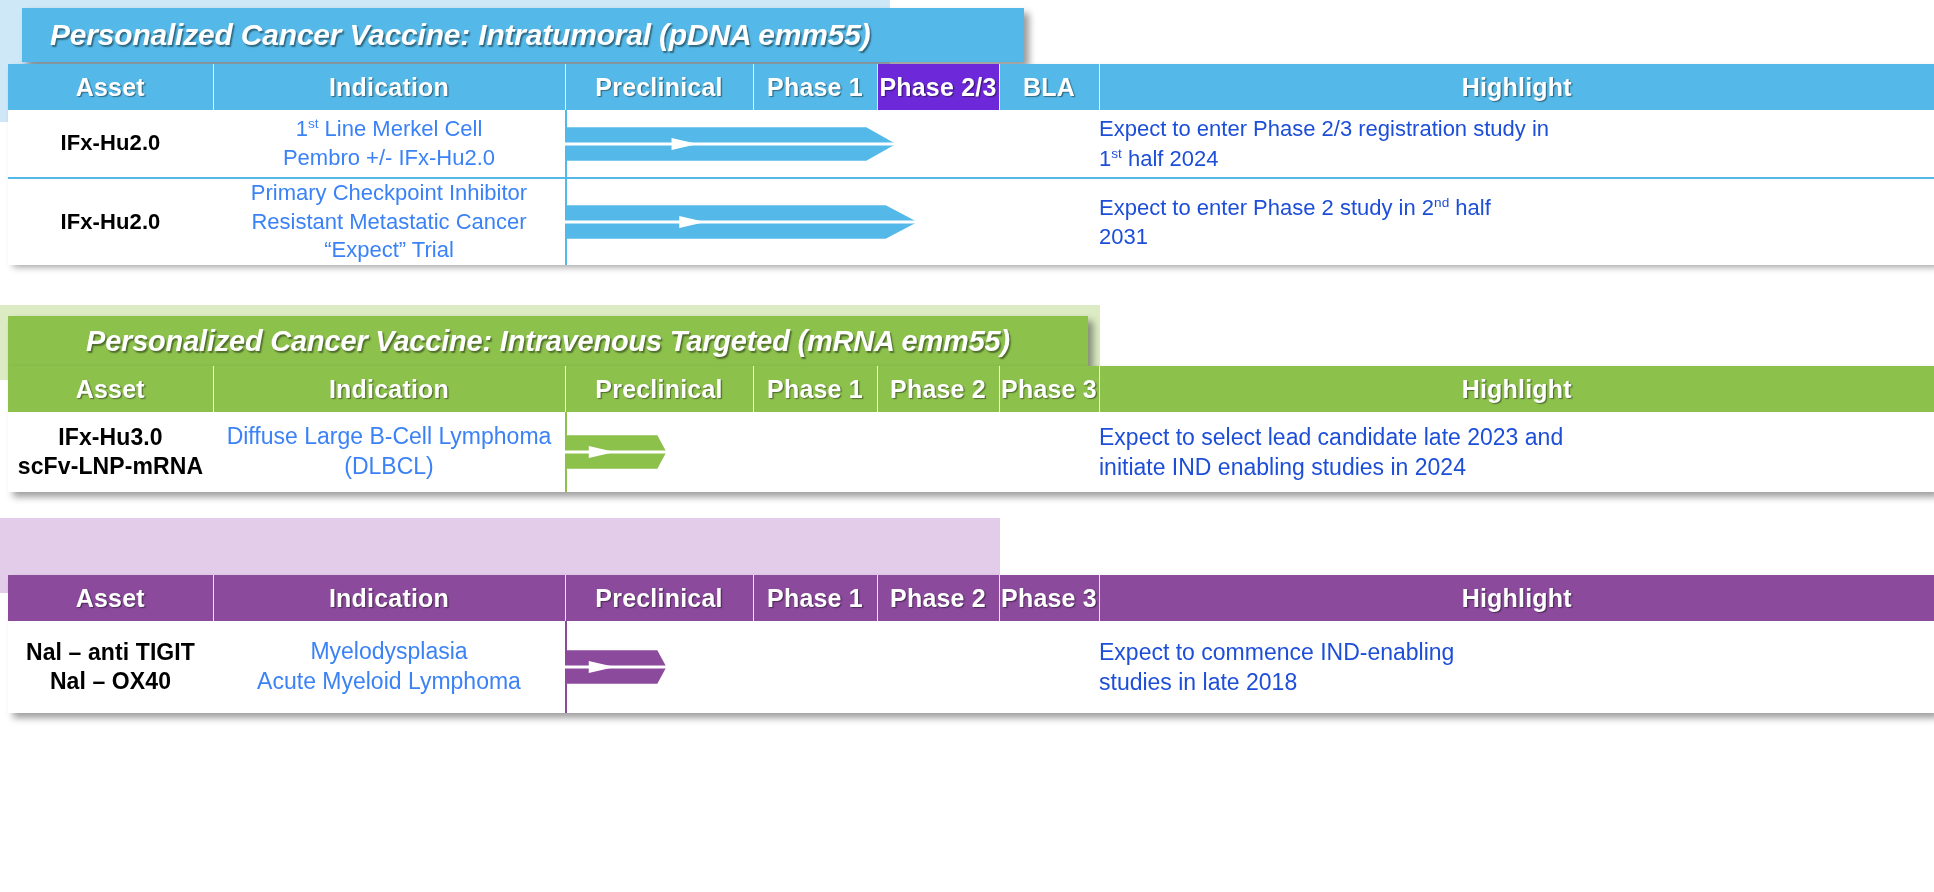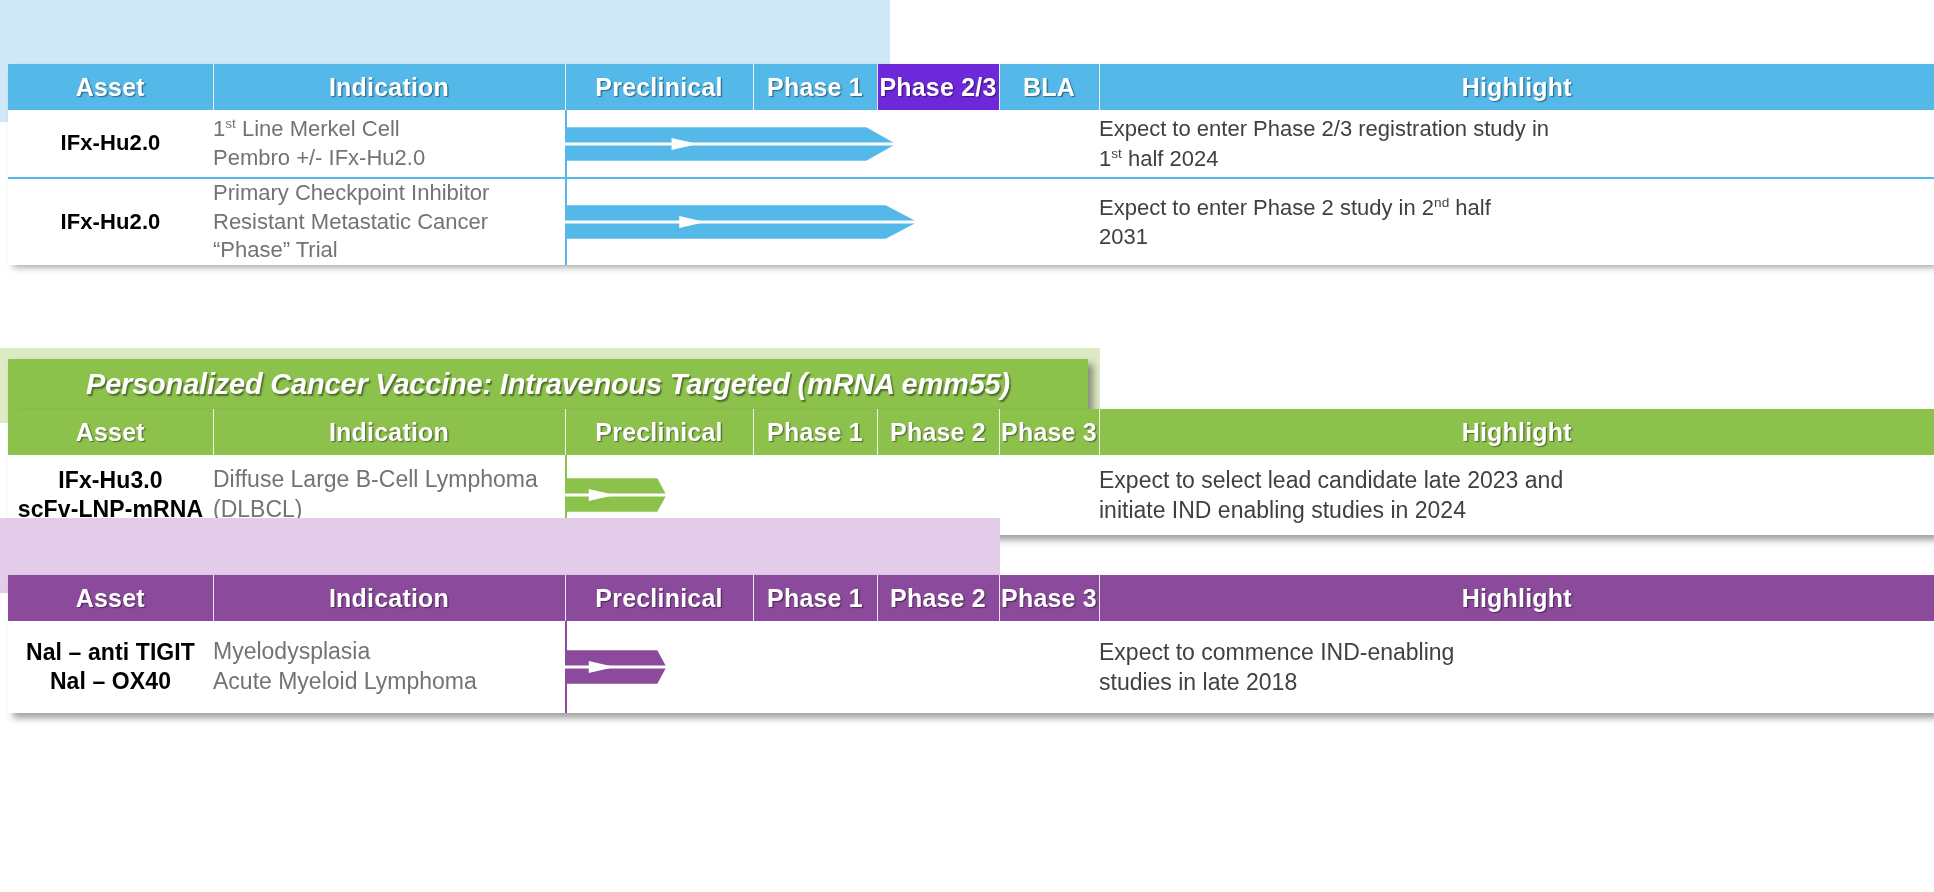--- a/index.html
+++ b/index.html
@@ -73,32 +73,32 @@
     font-weight: bold;
     font-size: 23px;
     color: #000;
     line-height: 1.28;
     padding: 0 6px;
     font-family: "Liberation Sans Narrow", "Liberation Sans", sans-serif;
     font-stretch: condensed;
     letter-spacing: 0.1px;
   }
   td.c-indic {
-    text-align: left;
+    text-align: center;
     font-size: 23px;
-    color: #737373;
+    color: #3b82f6;
     line-height: 1.30;
     padding: 0 8px 0 14px;
     font-family: "Liberation Sans Narrow", "Liberation Sans", sans-serif;
     font-stretch: condensed;
   }
   td.c-high {
     text-align: left;
     font-size: 23px;
-    color: #404040;
+    color: #1d4ed8;
     line-height: 1.32;
     padding: 0 16px 0 16px;
     font-family: "Liberation Sans Narrow", "Liberation Sans", sans-serif;
     font-stretch: condensed;
   }
   
   .sec-blue td.c-high {
     font-family: "Liberation Sans", sans-serif;
     font-stretch: normal;
     font-size: 22px;
@@ -125,20 +125,23 @@
 
   
   tr.body-row + tr.body-row td { border-top: 2px solid; }
 </style>
 </head>
 <body>
 
 <div id="root">
     <div class="section sec-blue" style="left: 0px; top: 0px; width: 1934px; height: 892px; pointer-events: none;">
       <div class="backdrop" style="top: 0px; left: 0px; width: 890px; height: 122px; background: rgb(207, 232, 247);"></div>
+      <div class="titlebar" style="top: 8px; left: 22px; width: 1002px; height: 54px; background: rgb(84, 185, 232); font-size: 30px; padding-left: 28px;">
+        <span><span class="t-ital">Personalized Cancer Vaccine: Intratumoral (pDNA emm55)</span></span>
+      </div>
       <div class="tablewrap" style="top: 64px; left: 8px; width: 1926px; height: 198px; pointer-events: auto;">
         <table class="pipe">
           <colgroup>
             <col style="width: 205px;">
             <col style="width: 352px;">
             <col style="width: 188px;">
             <col style="width: 124px;">
             <col style="width: 122px;">
             <col style="width: 100px;">
             <col style="width: 835px;">
@@ -184,21 +187,21 @@
                 <div>1<sup>st</sup> half 2024</div>
               </td>
             </tr>
             <tr class="body-row" style="height: 84px;">
               <td class="c-asset" style="border-top-color: rgb(84, 185, 232);">
                 <div>IFx-Hu2.0</div>
               </td>
               <td class="c-indic" style="border-top-color: rgb(84, 185, 232); margin-top: 48px;">
                 <div>Primary Checkpoint Inhibitor</div>
                 <div>Resistant Metastatic Cancer</div>
-                <div>“Phase” Trial</div>
+                <div>“Expect” Trial</div>
               </td>
               <td class="c-track" colspan="4" style="border-top-color: rgb(84, 185, 232);">
                 <div class="trackline" style="background: rgb(84, 185, 232);"></div>
                 <div class="arrow" style="left: 0px; width: 66%;">
     <svg viewBox="0 0 1000 100" preserveAspectRatio="none">
       <polygon points="0,8 910,8 1000,50 910,92 0,92" fill="#54b9e8"></polygon>
     </svg>
                   <div style="position: absolute; left: 0px; right: 0px; top: 50%; transform: translateY(-50%); height: 16px;">
     <svg width="100%" height="16" viewBox="0 0 100 16" preserveAspectRatio="none" style="position:absolute;left:0;top:0;">
       <rect x="0" y="6.5" width="100" height="3" fill="#ffffff"></rect>
@@ -211,21 +214,21 @@
               </td>
               <td class="c-high" style="border-top-color: rgb(84, 185, 232);">
                 <div>Expect to enter Phase 2 study in 2<sup>nd</sup> half</div>
                 <div>2031</div>
               </td>
             </tr>
           </tbody>
         </table>
       </div>
     </div>
-    <div class="section sec-green" style="left: 0px; top: 0px; width: 1934px; height: 732px; pointer-events: none; margin-top: 43px;">
+    <div class="section sec-green" style="left: 0px; top: 0px; width: 1934px; height: 732px; pointer-events: none;">
       <div class="backdrop" style="top: 305px; left: 0px; width: 1100px; height: 75px; background: rgb(220, 235, 196);"></div>
       <div class="titlebar" style="top: 316px; left: 8px; width: 1080px; height: 50px; background: rgb(140, 193, 76); font-size: 29px; justify-content: center; padding: 0px 14px;">
         <span><span class="t-ital">Personalized Cancer Vaccine: Intravenous Targeted (mRNA emm55)</span></span>
       </div>
       <div class="tablewrap" style="top: 366px; left: 8px; width: 1926px; height: 126px; pointer-events: auto;">
         <table class="pipe">
           <colgroup>
             <col style="width: 205px;">
             <col style="width: 352px;">
             <col style="width: 188px;">

